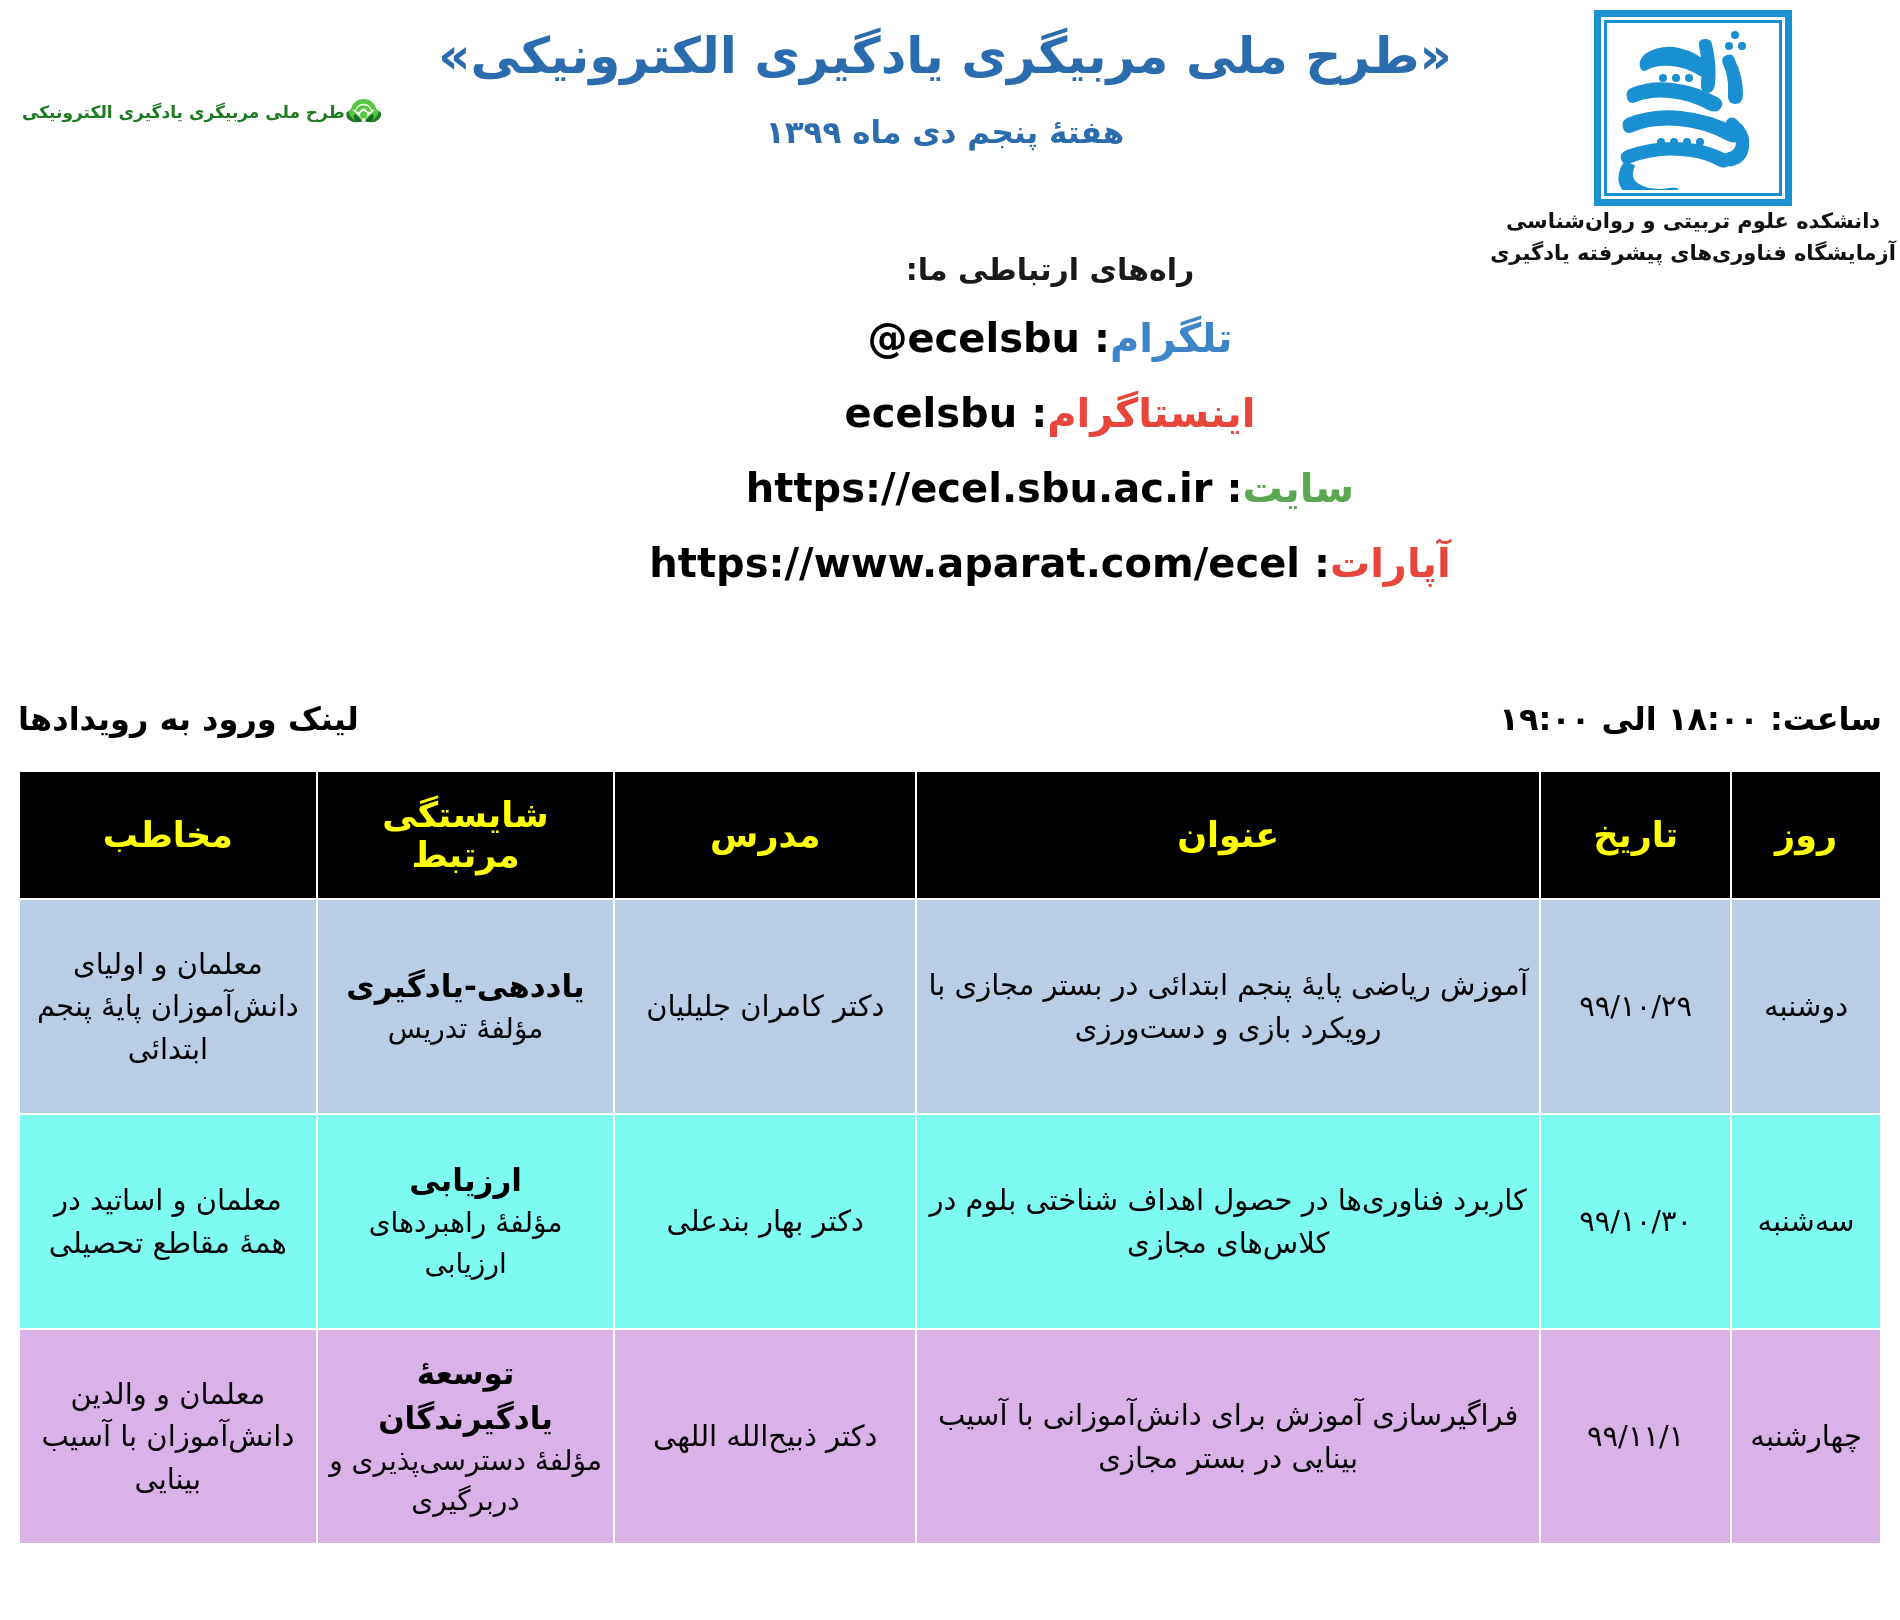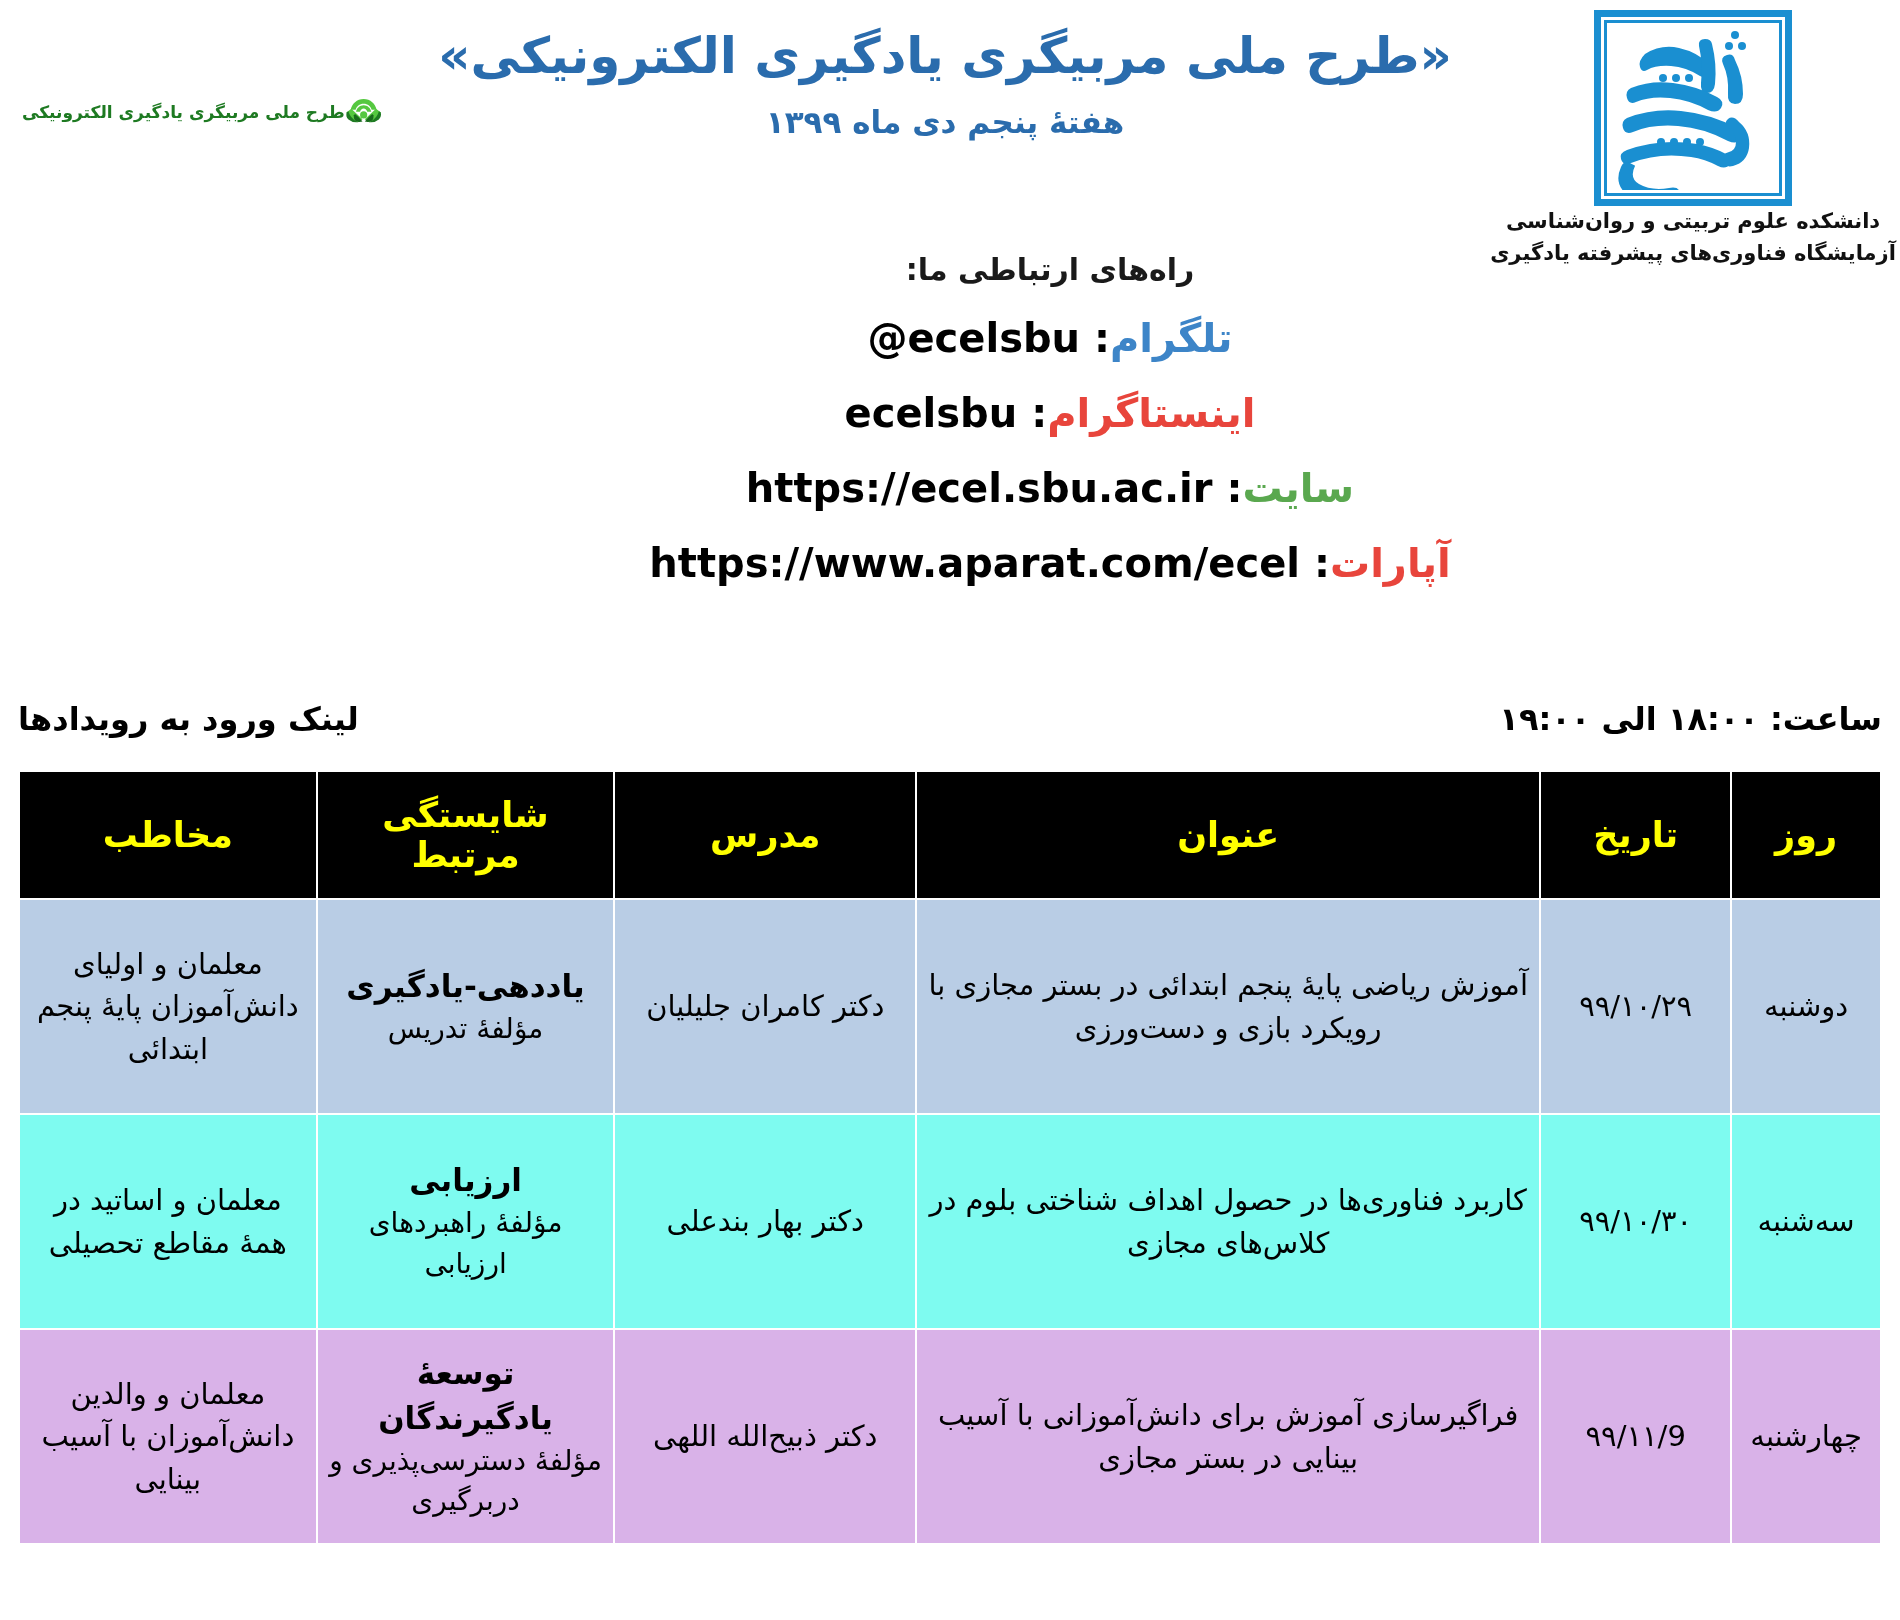--- a/index.html
+++ b/index.html
@@ -31,21 +31,21 @@
   }
   .brand-left .fac-line:first-of-type { margin-top:14px; }
 
   .title-block { flex:1; text-align:center; padding-top:16px; }
   .main-title {
     color:#2a6cad; font-weight:bold; font-size:50px;
     letter-spacing:0; line-height:1.2; margin:0;
   }
   .sub-title {
     color:#2a6cad; font-weight:bold; font-size:31px;
-    margin-top:18px; line-height:1.2;
+    margin-top:28px; line-height:1.2;
   }
 
   .brand-right { width:360px; display:flex; flex-direction:row; align-items:center; padding-top:4px; }
   .ecel-logo { width:252px; height:190px; }
   .ecel-caption {
     margin-top:6px; color:#1e7a22; font-weight:bold;
     font-size:17px; white-space:nowrap;
   }
 
   
@@ -225,21 +225,21 @@
       <td>کاربرد فناوری‌ها در حصول اهداف شناختی بلوم در کلاس‌های مجازی</td>
       <td>دکتر بهار بندعلی</td>
       <td>
         <div class="cell-comp-title">ارزیابی</div>
         <div class="cell-comp-sub">مؤلفهٔ راهبردهای ارزیابی</div>
       </td>
       <td>معلمان و اساتید در همهٔ مقاطع تحصیلی</td>
     </tr>
     <tr class="row-c">
       <td>چهارشنبه</td>
-      <td>۹۹/۱۱/9</td>
+      <td>۹۹/۱۱/۱</td>
       <td>فراگیرسازی آموزش برای دانش‌آموزانی با آسیب بینایی در بستر مجازی</td>
       <td>دکتر ذبیح‌الله اللهی</td>
       <td>
         <div class="cell-comp-title">توسعهٔ یادگیرندگان</div>
         <div class="cell-comp-sub">مؤلفهٔ دسترسی‌پذیری و دربرگیری</div>
       </td>
       <td>معلمان و والدین دانش‌آموزان با آسیب بینایی</td>
     </tr>
   </tbody>
 </table>

